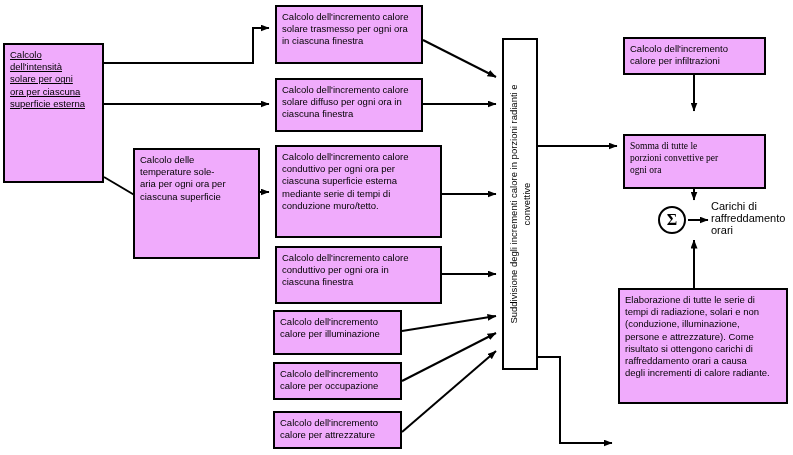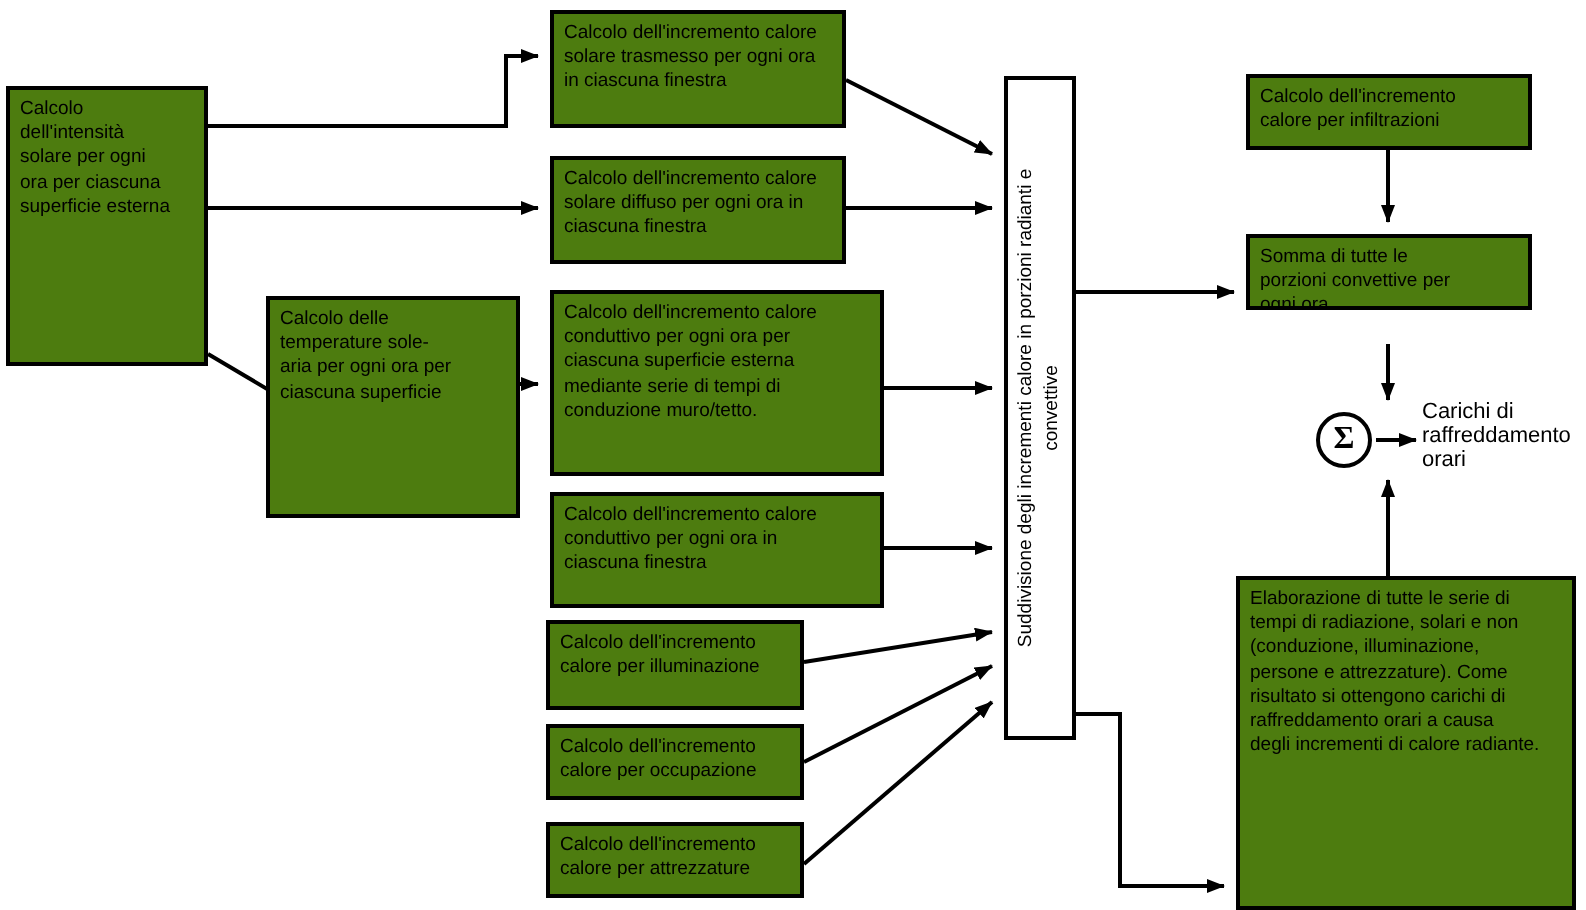--- a/index.html
+++ b/index.html
@@ -8,21 +8,21 @@
     width:793px;height:455px;
     background:#ffffff;
     overflow:hidden;
     font-family:"Liberation Sans", sans-serif;
   }
   svg.layer{position:absolute;left:0;top:0;width:793px;height:455px;}
   .nodebox{
     position:absolute;
     box-sizing:border-box;
     border:2px solid #000000;
-    background:#4d7c0f;
+    background:#f0abfc;
     color:#000000;
     font-family:"Liberation Sans", sans-serif;
     font-size:9.5px;
     line-height:12.2px;
     padding:4px 4px 2px 5px;
     white-space:pre-line;
     overflow:hidden;
   }
   .vertbox{
     position:absolute;
@@ -94,21 +94,21 @@
         <polyline points="694,75 694,111" fill="none" stroke="#000000" stroke-width="2" stroke-linejoin="miter" marker-end="url(#arrowhead)"></polyline>
         <polyline points="538,146 617,146" fill="none" stroke="#000000" stroke-width="2" stroke-linejoin="miter" marker-end="url(#arrowhead)"></polyline>
         <polyline points="538,357 560,357 560,443 612,443" fill="none" stroke="#000000" stroke-width="2" stroke-linejoin="miter" marker-end="url(#arrowhead)"></polyline>
         <polyline points="694,172 694,200" fill="none" stroke="#000000" stroke-width="2" stroke-linejoin="miter" marker-end="url(#arrowhead)"></polyline>
         <polyline points="694,288 694,240" fill="none" stroke="#000000" stroke-width="2" stroke-linejoin="miter" marker-end="url(#arrowhead)"></polyline>
         <polyline points="688,220 708,220" fill="none" stroke="#000000" stroke-width="2" stroke-linejoin="miter" marker-end="url(#arrowhead)"></polyline>
       </g>
   </svg>
 
   <div id="nodes-layer">
-      <div class="nodebox" style="left: 3px; top: 43px; width: 101px; height: 140px;"><span>Calcolo
+      <div class="nodebox" style="left: 3px; top: 43px; width: 101px; height: 140px; text-decoration: underline;"><span>Calcolo
 dell'intensità
 solare per ogni
 ora per ciascuna
 superficie esterna</span></div>
       <div class="nodebox" style="left: 133px; top: 148px; width: 127px; height: 111px;"><span>Calcolo delle
 temperature sole-
 aria per ogni ora per
 ciascuna superficie</span></div>
       <div class="nodebox" style="left: 275px; top: 5px; width: 148px; height: 59px;"><span>Calcolo dell'incremento calore
 solare trasmesso per ogni ora
@@ -125,24 +125,24 @@
 conduttivo per ogni ora in
 ciascuna finestra</span></div>
       <div class="nodebox" style="left: 273px; top: 310px; width: 129px; height: 45px;"><span>Calcolo dell'incremento
 calore per illuminazione</span></div>
       <div class="nodebox" style="left: 273px; top: 362px; width: 129px; height: 38px;"><span>Calcolo dell'incremento
 calore per occupazione</span></div>
       <div class="nodebox" style="left: 273px; top: 411px; width: 129px; height: 38px;"><span>Calcolo dell'incremento
 calore per attrezzature</span></div>
       <div class="nodebox" style="left: 623px; top: 37px; width: 143px; height: 38px;"><span>Calcolo dell'incremento
 calore per infiltrazioni</span></div>
-      <div class="nodebox" style="left: 623px; top: 117px; width: 143px; height: 38px;"><span>Somma di tutte le
+      <div class="nodebox" style="left: 623px; top: 134px; width: 143px; height: 55px; font-family: Liberation Serif, serif;"><span>Somma di tutte le
 porzioni convettive per
 ogni ora</span></div>
-      <div class="nodebox" style="left: 618px; top: 288px; width: 170px; height: 167px;"><span>Elaborazione di tutte le serie di
+      <div class="nodebox" style="left: 618px; top: 288px; width: 170px; height: 116px;"><span>Elaborazione di tutte le serie di
 tempi di radiazione, solari e non
 (conduzione, illuminazione,
 persone e attrezzature). Come
 risultato si ottengono carichi di
 raffreddamento orari a causa
 degli incrementi di calore radiante.</span></div>
     </div>
 
   <div class="vertbox" id="vertical-node" style="left: 502px; top: 38px; width: 36px; height: 332px;">
     <div class="vtext" style="width: 322px;">Suddivisione degli incrementi calore in porzioni radianti e

